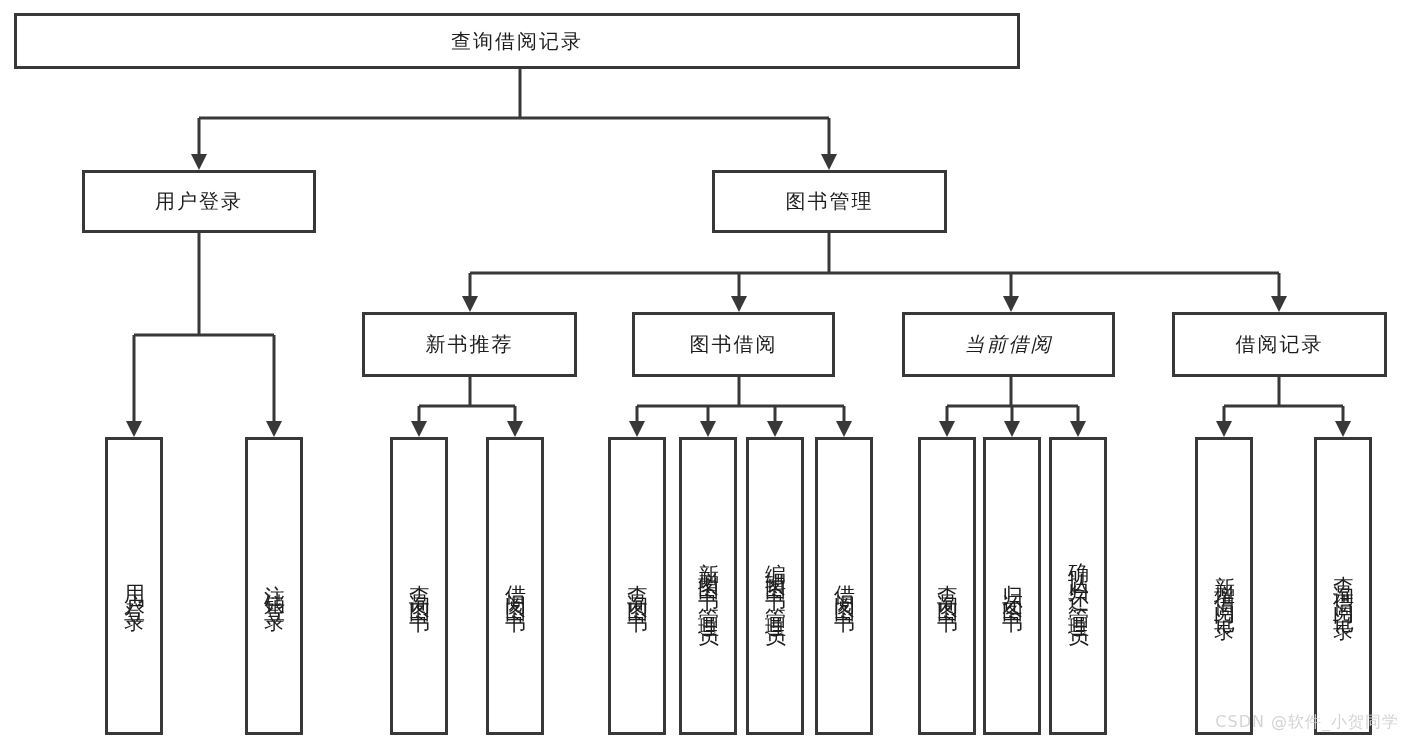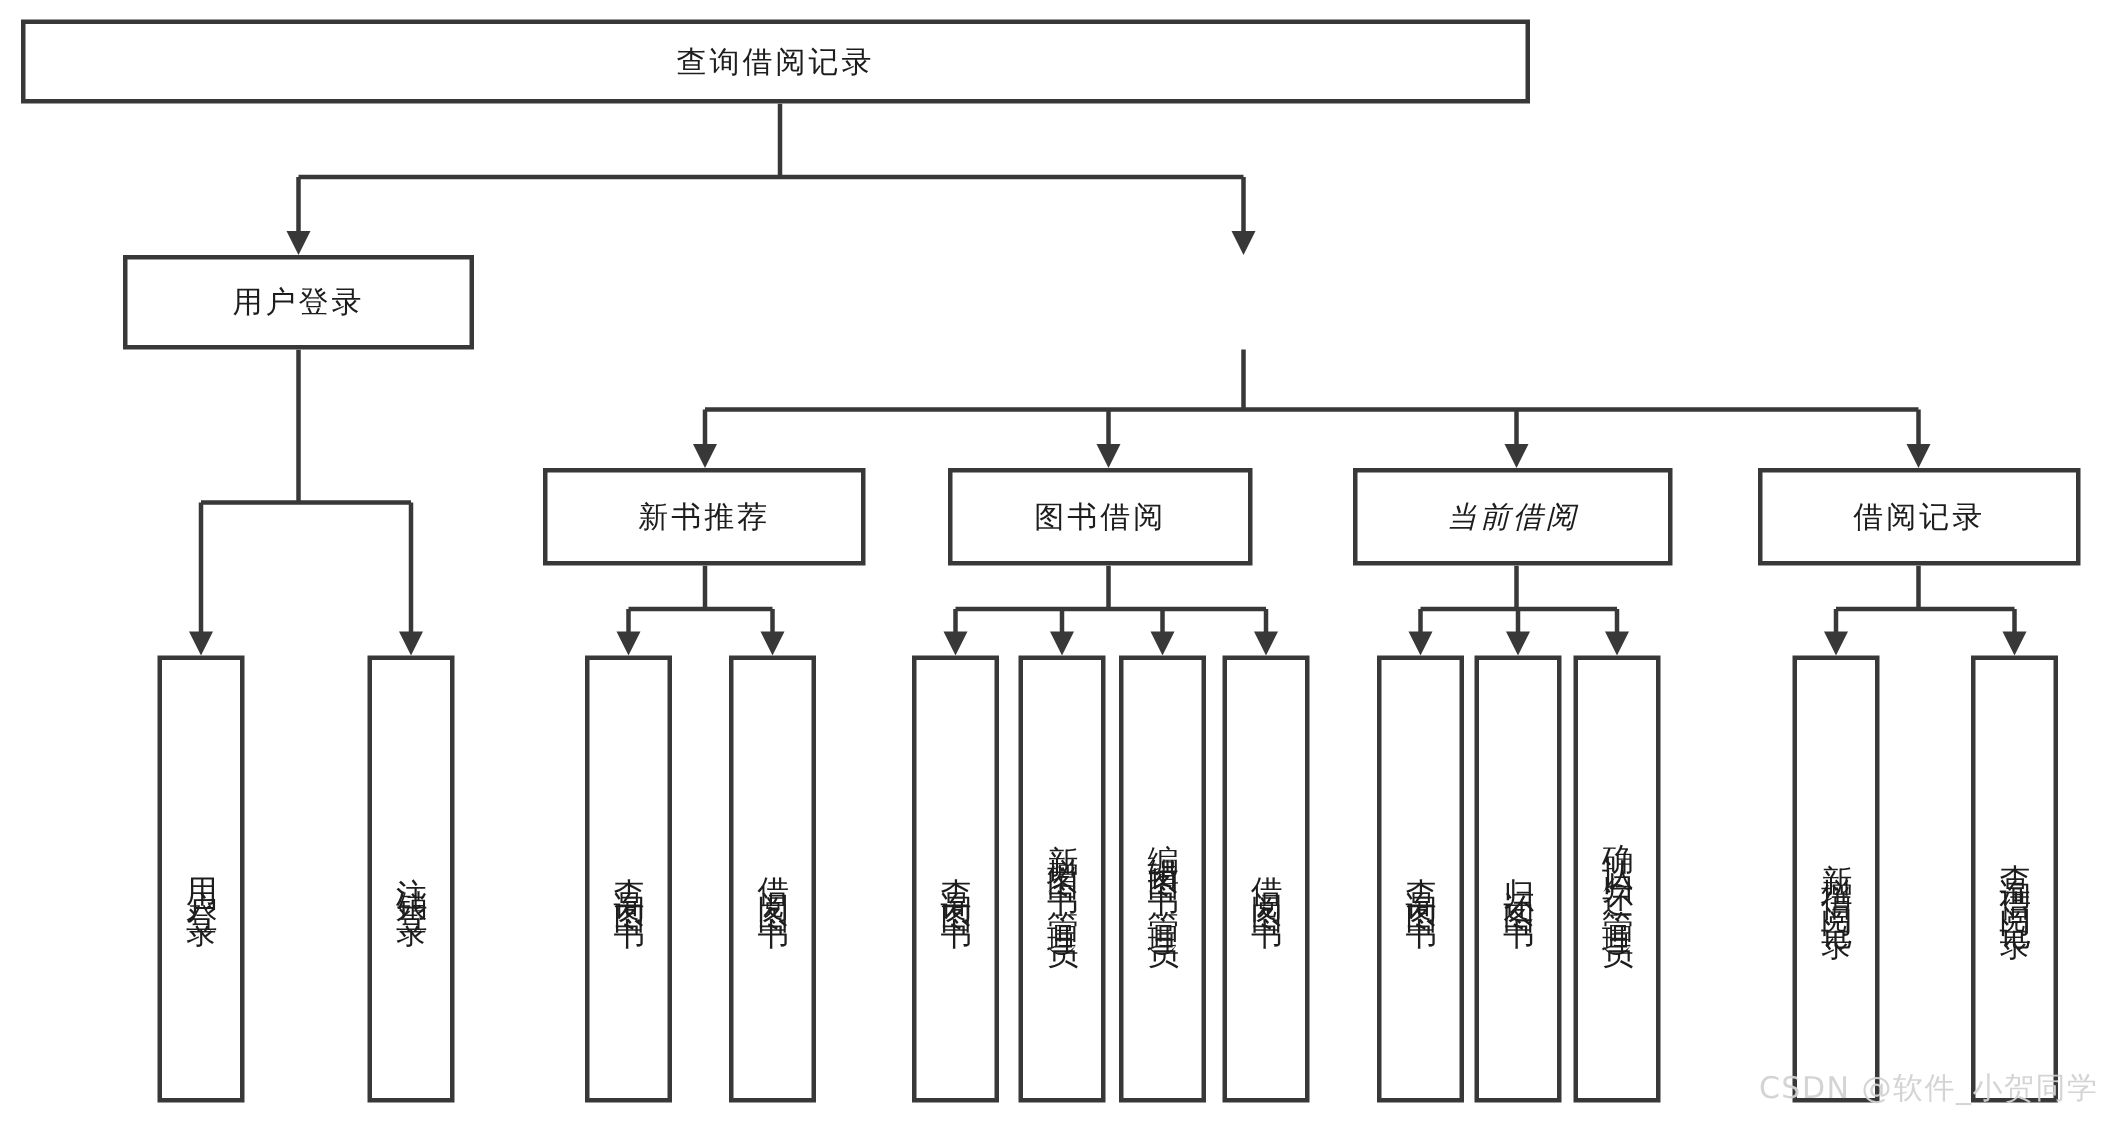--- a/index.html
+++ b/index.html
@@ -25,21 +25,21 @@
   .lf > span{
     writing-mode:vertical-rl;text-orientation:mixed;
     font-size:21px;letter-spacing:9px;line-height:1;display:block;
   }
   .lf1{left:105px;}  .lf2{left:245px;}  .lf3{left:390px;}  .lf4{left:486px;}
   .lf5{left:608px;}  .lf6{left:679px;}  .lf7{left:746px;}  .lf8{left:815px;}
   .lf9{left:918px;}  .lf10{left:983px;} .lf11{left:1049px;}
   .lf12{left:1195px;}.lf13{left:1314px;}
   .watermark{
     position:absolute;right:6px;top:712px;z-index:2;
-    font-size:20px;letter-spacing:1px;color:#d2d2d2;opacity:0.95;
+    font-size:16px;letter-spacing:1px;color:#d2d2d2;opacity:0.95;
     white-space:nowrap;
   }
 </style>
 </head>
 <body>
 
 <div class="stage">
 
   <svg class="connectors" width="1405" height="747" viewBox="0 0 1405 747">
     <path fill="none" stroke="#383838" stroke-width="3" d="
@@ -98,20 +98,23 @@
       M1335,421 L1351,421 L1343,437 Z"></path>
   </svg>
 
   <div class="node hnode n-root">
     <span>查询借阅记录</span>
   </div>
 
   <div class="node hnode n-login">
     <span>用户登录</span>
   </div>
+  <div class="node hnode n-mgmt">
+    <span>图书管理</span>
+  </div>
 
   <div class="node hnode n-recommend">
     <span>新书推荐</span>
   </div>
   <div class="node hnode n-borrow">
     <span>图书借阅</span>
   </div>
   <div class="node hnode n-current">
     <span>当前借阅</span>
   </div>

